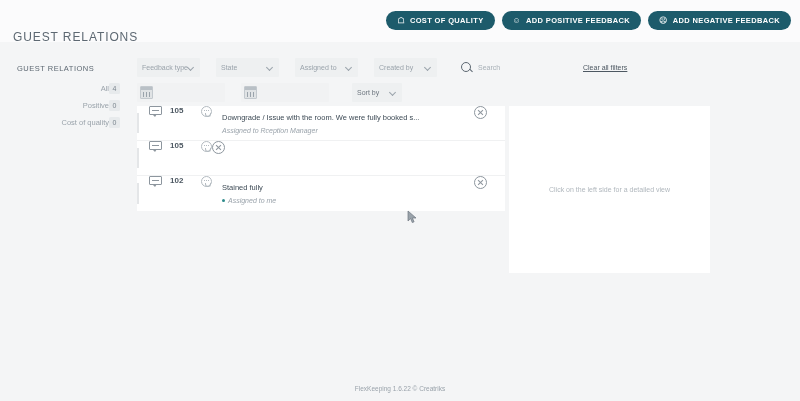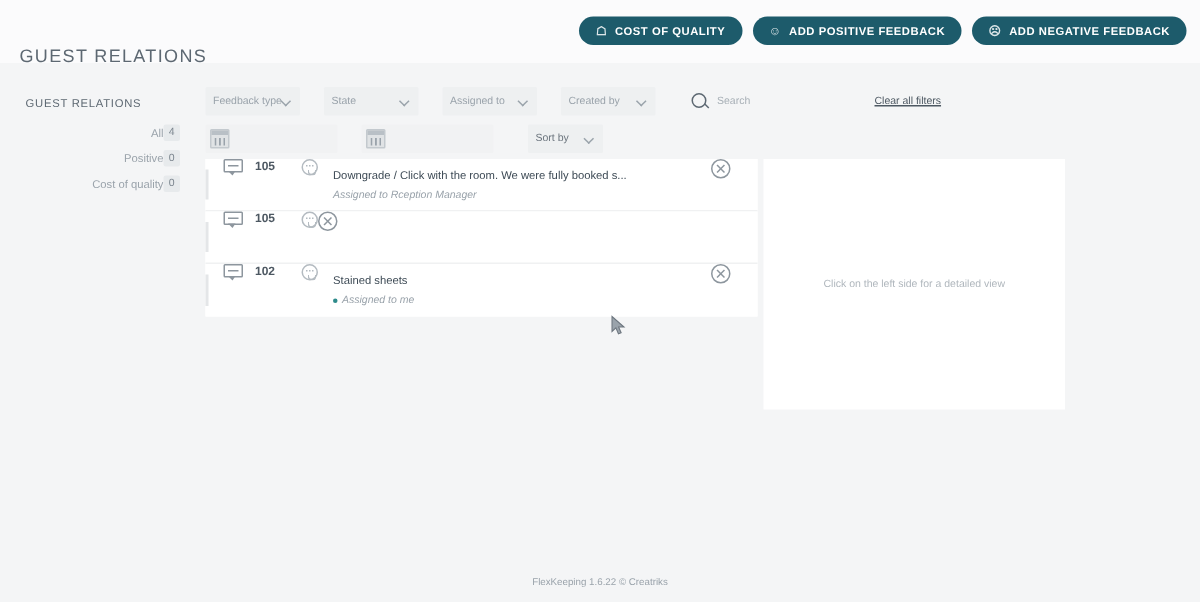--- a/index.html
+++ b/index.html
@@ -309,21 +309,21 @@
   <div class="list">
 
     <div class="row">
       <span class="msg-icon">
         <span class="bub"></span>
           <span class="tail"></span>
       </span>
       <span class="room-no">105</span>
       <span class="face"></span>
       <span class="row-text">
-        <span class="row-title">Downgrade / Click with the room. We were fully booked s...</span>
+        <span class="row-title">Downgrade / Issue with the room. We were fully booked s...</span>
         <span class="row-sub">
           <span>Assigned to Rception Manager</span>
         </span>
       </span>
       <span class="x-btn"></span>
     </div>
 
     <div class="row">
       <span class="msg-icon">
         <span class="bub"></span>
@@ -336,21 +336,21 @@
 
 
     <div class="row">
       <span class="msg-icon">
         <span class="bub"></span>
           <span class="tail"></span>
       </span>
       <span class="room-no">102</span>
       <span class="face"></span>
       <span class="row-text">
-        <span class="row-title">Stained sheets</span>
+        <span class="row-title">Stained fully</span>
         <span class="row-sub">
           <span class="dot"></span>
           <span>Assigned to me</span>
         </span>
       </span>
       <span class="x-btn"></span>
     </div>
 
   </div>
 

